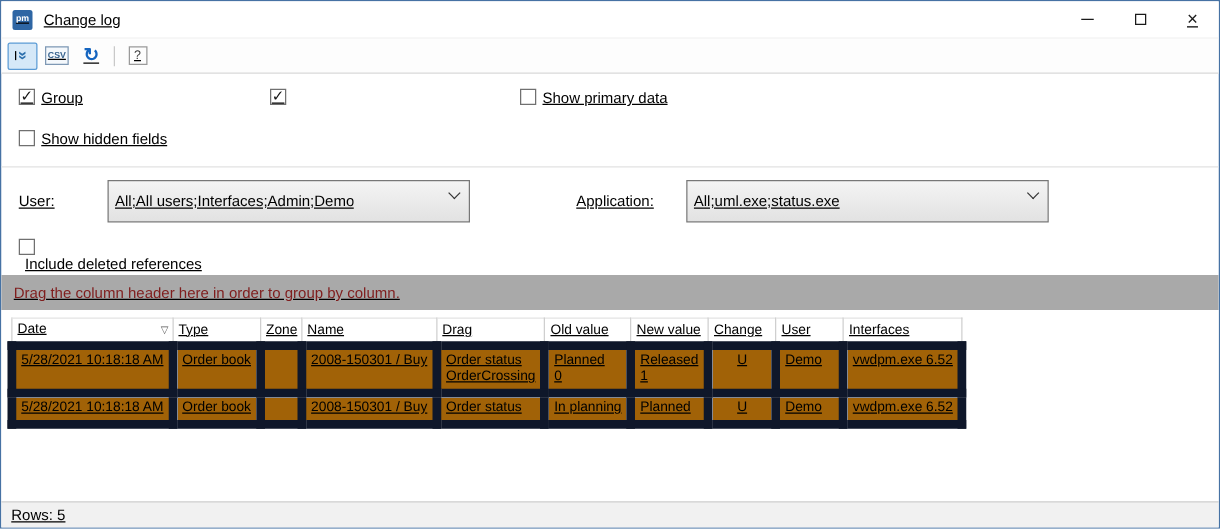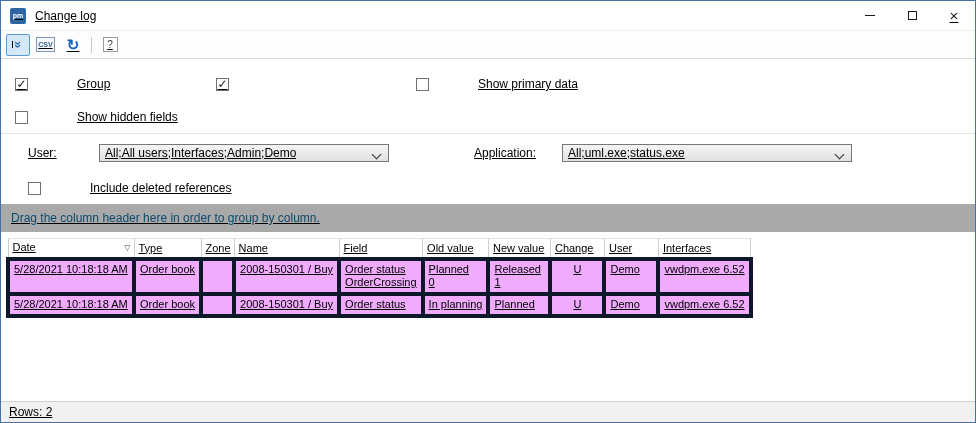--- a/index.html
+++ b/index.html
@@ -32,53 +32,53 @@
   .csv-box { width: 19px; height: 15px; border: 1px solid #7e98b4; background: #f4f8fc; color: #39648f;
              font-size: 7px; font-weight: bold; display: flex; align-items: center; justify-content: center; }
   .refresh { color: #1565c0; font-size: 15px; font-weight: bold; line-height: 1; }
   .tb-sep { width: 1px; height: 16px; background: #c9c9c9; margin: 0 3px; }
   .help-box { width: 15px; height: 15px; border: 1px solid #9a9a9a; color: #3a3a3a; font-size: 10px;
               display: flex; align-items: center; justify-content: center; }
 
   
   .options { flex: 0 0 auto; padding: 12px 0 9px 14px; border-bottom: 1px solid #e2e2e2; }
   .cb-grid { display: grid; grid-template-columns: 201px 200px 1fr; row-gap: 13px; }
-  .cb { display: flex; align-items: flex-end; height: 20px; cursor: default; gap: 44px; }
+  .cb { display: flex; align-items: flex-start; height: 20px; cursor: default; }
   .cbbox { width: 13px; height: 13px; border: 1px solid #707070; background: #fff; flex: 0 0 auto;
            display: flex; align-items: center; justify-content: center; position: relative; }
   .cbbox.checked::after { content: "\2713"; font-size: 12px; line-height: 1; color: #111; margin-top: -1px; }
   .cblabel { margin-left: 5px; font-size: 12px; white-space: nowrap; }
 
   
-  .filters { flex: 0 0 auto; padding: 10px 0 9px 14px; margin-left: 13px; }
+  .filters { flex: 0 0 auto; padding: 10px 0 9px 14px; }
   .filter-row { display: flex; align-items: center; }
   .flabel { font-size: 12px; flex: 0 0 auto; }
   .flabel.user { width: 71px; }
   .flabel.app { margin-left: 85px; width: 88px; }
-  .combo { position: relative; width: 290px; height: 18px; border: 1px solid #777;
+  .combo { position: relative; width: 290px; height: 34px; border: 1px solid #777;
            background: linear-gradient(#f4f4f4, #e2e2e2); display: flex; align-items: center;
            padding: 0 22px 0 5px; cursor: default; }
   .combo-text { font-size: 12px; white-space: nowrap; overflow: hidden; }
   .combo-arrow { position: absolute; right: 8px; top: 6px; width: 7px; height: 7px;
                  border-right: 1px solid #333; border-bottom: 1px solid #333; transform: rotate(45deg); }
-  .include { margin-top: 13px; }
-
-  
-  .group-band { flex: 0 0 auto; height: 28px; background: #a9a9a9; color: #0c4a6e; font-size: 12px;
+  .include { margin-top: 13px; flex-direction: column; }
+
+  
+  .group-band { flex: 0 0 auto; height: 28px; background: #a9a9a9; color: #7f1d1d; font-size: 12px;
                 display: flex; align-items: center; padding-left: 10px; }
 
   
   .grid-area { flex: 1 1 auto; overflow: hidden; padding: 6px 0 0 5px; background: #fff; }
   table.grid { border-collapse: collapse; table-layout: fixed; font-size: 11px; }
   .grid th { font-weight: normal; text-align: left; padding: 2px 3px 3px 4px; height: 18px;
              border-right: 1px solid #cfcfcf; border-top: 1px solid #e3e3e3; border-bottom: 1px solid #6e6e6e;
              white-space: nowrap; overflow: hidden; background: #fff; cursor: default; }
   .grid th:first-child { border-left: 1px solid #cfcfcf; }
-  .grid td { padding: 2px 4px 3px; border: 4px solid #0f172a; vertical-align: top;
-             white-space: pre; overflow: hidden; line-height: 13px; background: #f0abfc; }
+  .grid td { padding: 2px 4px 3px; border: 7px solid #0f172a; vertical-align: top;
+             white-space: pre; overflow: hidden; line-height: 13px; background: #a16207; }
   .grid td.center { text-align: center; }
   .sort { float: right; font-size: 8px; color: #555; line-height: 13px; margin-left: 2px; }
 
   
   .statusbar { flex: 0 0 auto; height: 21px; background: #f1f1f1; border-top: 1px solid #d0d0d0;
                display: flex; align-items: center; padding-left: 8px; font-size: 12px; }
 </style>
 </head>
 <body>
 
@@ -174,21 +174,21 @@
           <col style="width: 54px;">
           <col style="width: 54px;">
           <col style="width: 92px;">
         </colgroup>
       <thead>
         <tr>
             <th><span class="sort">▽</span><span>Date</span></th>
             <th><span>Type</span></th>
             <th><span>Zone</span></th>
             <th><span>Name</span></th>
-            <th><span>Field</span></th>
+            <th><span>Drag</span></th>
             <th><span>Old value</span></th>
             <th><span>New value</span></th>
             <th><span>Change</span></th>
             <th><span>User</span></th>
             <th><span>Interfaces</span></th>
           </tr>
       </thead>
       <tbody>
           <tr>
             <td>5/28/2021 10:18:18 AM</td>
@@ -215,16 +215,16 @@
             <td>Planned</td>
             <td class="center">U</td>
             <td>Demo</td>
             <td>vwdpm.exe 6.52</td>
           </tr>
         </tbody>
     </table>
   </div>
 
   <div class="statusbar">
-    <span>Rows: 2</span>
+    <span>Rows: 5</span>
   </div>
 
 </div>
 
 </body></html>

